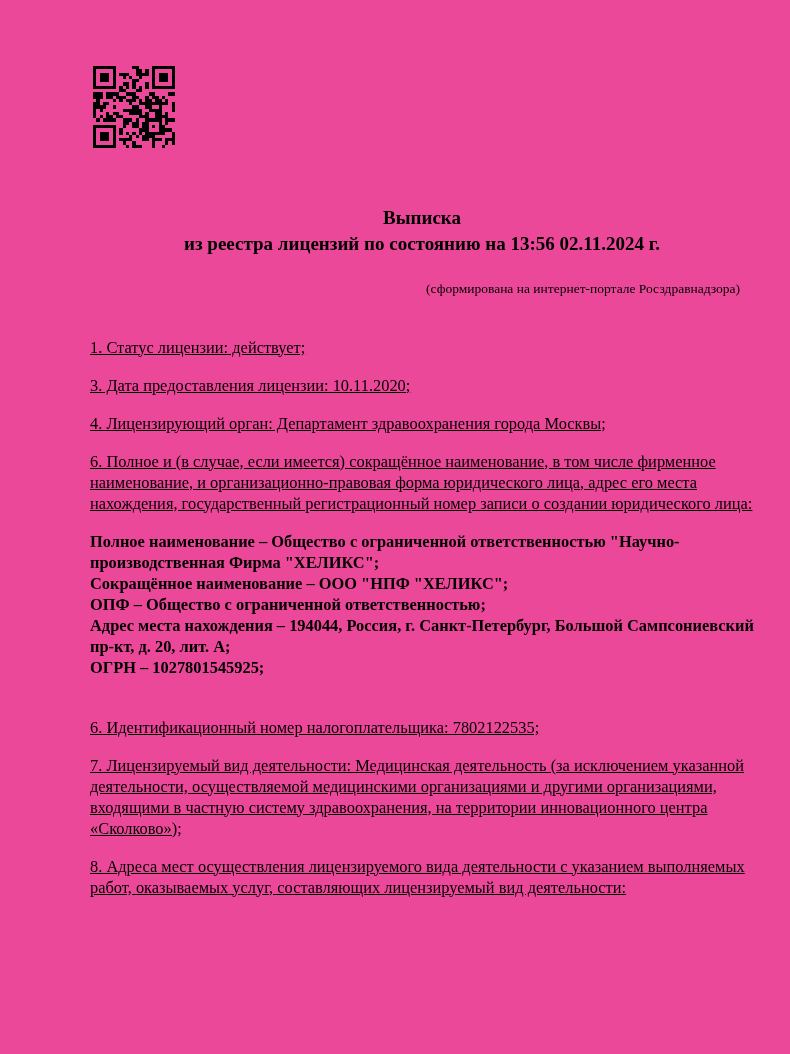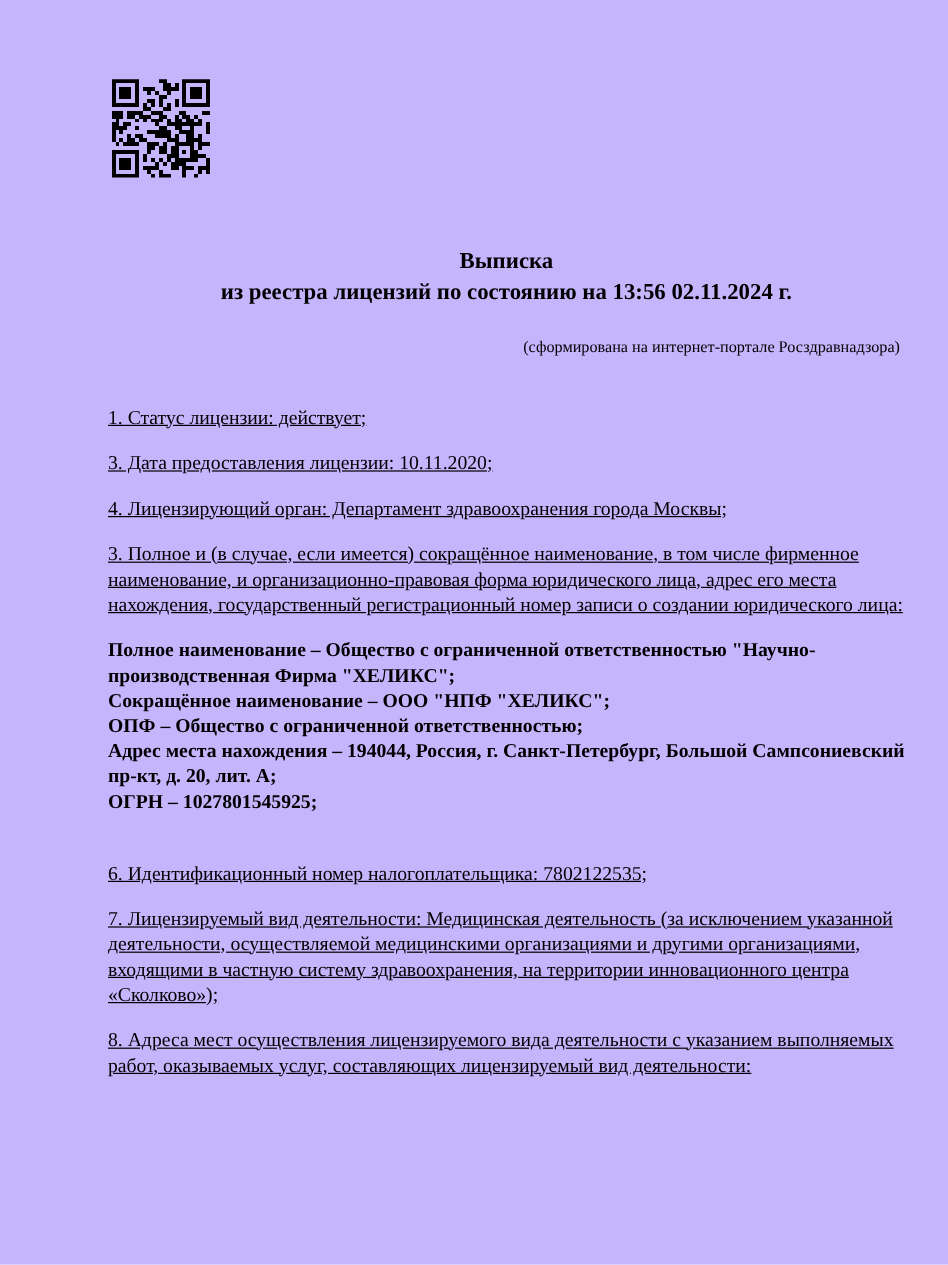--- a/index.html
+++ b/index.html
@@ -1,20 +1,20 @@
 <!DOCTYPE html>
 <html><head>
 <meta charset="utf-8">
 <style>
   html, body { margin: 0; padding: 0; background: #ffffff; }
   .page {
     position: relative;
     width: 790px;
     height: 1054px;
-    background: #c4b5fd;
+    background: #ec4899;
     font-family: "Liberation Serif", "DejaVu Serif", serif;
     font-size: 16.4px;
     line-height: 1.28;
     color: #000000;
     overflow: hidden;
   }
   .qr {
     position: absolute;
     left: 93px;
     top: 66px;
@@ -30,21 +30,21 @@
   .title {
     text-align: center;
     font-weight: bold;
     font-size: 19px;
     line-height: 1.35;
     margin: 0;
   }
   .subtitle {
     text-align: right;
     font-size: 13.5px;
-    margin: 24px 4px 0 0;
+    margin: 24px 14px 0 0;
   }
   .para { margin: 39px 0 0 0; text-decoration: underline; }
   .para + .para { margin-top: 17px; }
   .org-block { margin: 17px 0 0 0; }
   .org-block p { margin: 0; font-weight: bold; }
 </style>
 </head>
 <body>
 
 <div class="page">
@@ -372,21 +372,21 @@
     <p class="title">
       <span>Выписка</span><br>
       <span>из реестра лицензий по состоянию на 13:56 02.11.2024 г.</span>
     </p>
 
     <p class="subtitle">(сформирована на интернет-портале Росздравнадзора)</p>
 
     <p class="para">1. Статус лицензии: действует;</p>
     <p class="para">3. Дата предоставления лицензии: 10.11.2020;</p>
     <p class="para">4. Лицензирующий орган: Департамент здравоохранения города Москвы;</p>
-    <p class="para">3. Полное и (в случае, если имеется) сокращённое наименование, в том числе фирменное наименование, и организационно-правовая форма юридического лица, адрес его места нахождения, государственный регистрационный номер записи о создании юридического лица:</p>
+    <p class="para">6. Полное и (в случае, если имеется) сокращённое наименование, в том числе фирменное наименование, и организационно-правовая форма юридического лица, адрес его места нахождения, государственный регистрационный номер записи о создании юридического лица:</p>
 
     <div class="org-block">
       <p>Полное наименование – Общество с ограниченной ответственностью "Научно-производственная Фирма "ХЕЛИКС";</p>
       <p>Сокращённое наименование – ООО "НПФ "ХЕЛИКС";</p>
       <p>ОПФ – Общество с ограниченной ответственностью;</p>
       <p>Адрес места нахождения – 194044, Россия, г. Санкт-Петербург, Большой Сампсониевский пр-кт, д. 20, лит. А;</p>
       <p>ОГРН – 1027801545925;</p>
     </div>
 
     <p class="para">6. Идентификационный номер налогоплательщика: 7802122535;</p>

